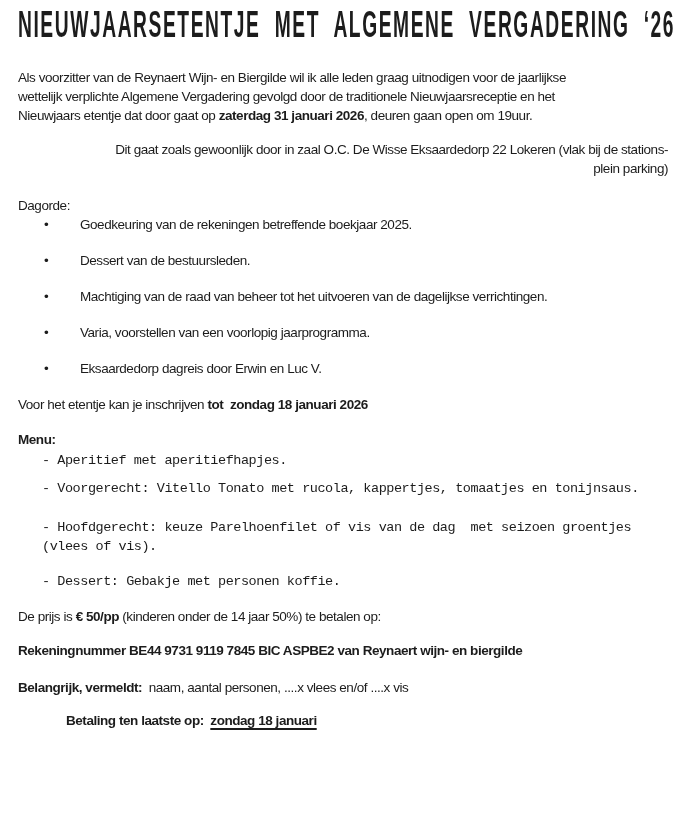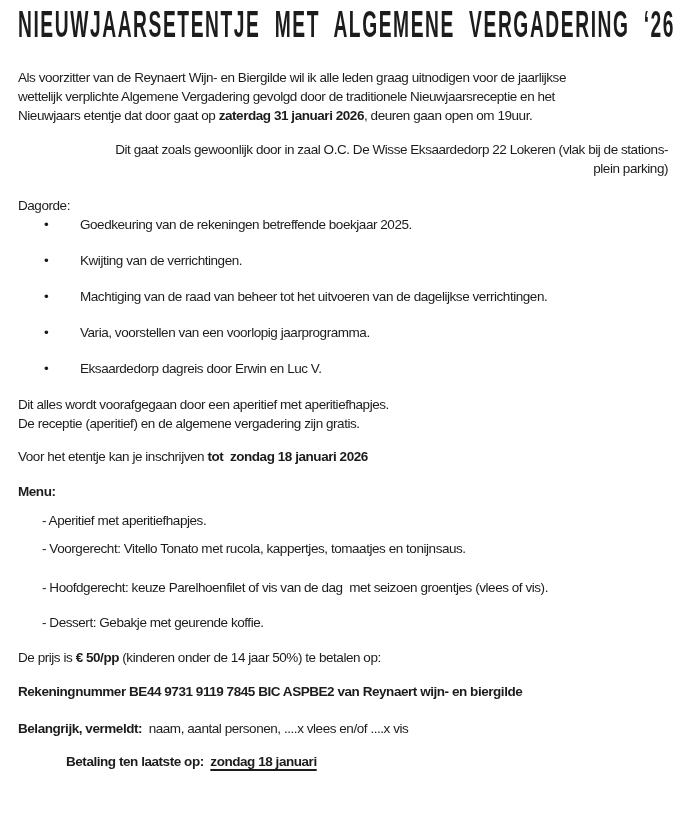--- a/index.html
+++ b/index.html
@@ -37,21 +37,21 @@
   .dagorde      { margin-top: 18px; }
 
   ul.agenda { list-style: none; margin: 0; }
   ul.agenda li { position: relative; padding-left: 62px; margin-bottom: 17px; }
   ul.agenda li::before { content: "\2022"; position: absolute; left: 26px; top: 0; }
 
   .aperitif     { margin-top: 17px; }
   .registration { margin-top: 14px; }
   .menu-heading { margin-top: 16px; font-weight: 700; }
 
-  ul.menu { list-style: none; margin-top: 10px; }
+  ul.menu { list-style: none; margin-top: 2px; font-family: Liberation Mono, monospace; }
   ul.menu li { padding-left: 24px; white-space: pre-wrap; }
   ul.menu li:nth-child(1) { margin-bottom: 9px; }
   ul.menu li:nth-child(2) { margin-bottom: 20px; }
   ul.menu li:nth-child(3) { margin-bottom: 16px; }
 
   .price     { margin-top: 16px; }
   .account   { margin-top: 15px; font-weight: 700; }
   .important { margin-top: 18px; }
   .deadline  { margin-top: 14px; padding-left: 48px; }
 </style>
@@ -68,40 +68,36 @@
 wettelijk verplichte Algemene Vergadering gevolgd door de traditionele Nieuwjaarsreceptie en het
 Nieuwjaars etentje dat door gaat op </span><span class="b">zaterdag 31 januari 2026</span><span>, deuren gaan open om 19uur.</span></p>
 
   <p class="location">Dit gaat zoals gewoonlijk door in zaal O.C. De Wisse Eksaardedorp 22 Lokeren (vlak bij de stations-
 plein parking)</p>
 
   <p class="dagorde">Dagorde:</p>
 
   <ul class="agenda">
     <li>Goedkeuring van de rekeningen betreffende boekjaar 2025.</li>
-    <li>Kwijting van de verrichtingen.</li>
+    <li>Dessert van de bestuursleden.</li>
     <li>Machtiging van de raad van beheer tot het uitvoeren van de dagelijkse verrichtingen.</li>
     <li>Varia, voorstellen van een voorlopig jaarprogramma.</li>
     <li>Eksaardedorp dagreis door Erwin en Luc V.</li>
   </ul>
 
-  <p class="aperitif">
-    <span style="display:block">Dit alles wordt voorafgegaan door een aperitief met aperitiefhapjes.</span>
-    <span style="display:block">De receptie (aperitief) en de algemene vergadering zijn gratis.</span>
-  </p>
 
   <p class="registration"><span>Voor het etentje kan je inschrijven </span><span class="b pre">tot  zondag 18 januari 2026</span></p>
 
   <p class="menu-heading">Menu:</p>
 
   <ul class="menu">
     <li>- Aperitief met aperitiefhapjes.</li>
     <li>- Voorgerecht: Vitello Tonato met rucola, kappertjes, tomaatjes en tonijnsaus.</li>
     <li>- Hoofdgerecht: keuze Parelhoenfilet of vis van de dag  met seizoen groentjes (vlees of vis).</li>
-    <li>- Dessert: Gebakje met geurende koffie.</li>
+    <li>- Dessert: Gebakje met personen koffie.</li>
   </ul>
 
   <p class="price"><span>De prijs is </span><span class="b">€ 50/pp</span><span> (kinderen onder de 14 jaar 50%) te betalen op:</span></p>
 
   <p class="account">Rekeningnummer BE44 9731 9119 7845 BIC ASPBE2 van Reynaert wijn- en biergilde</p>
 
   <p class="important"><span class="b">Belangrijk, vermeldt:</span><span class="pre">  naam, aantal personen, ....x vlees en/of ....x vis</span></p>
 
   <p class="deadline"><span class="b pre">Betaling ten laatste op:  </span><span class="b u">zondag 18 januari</span></p>
 

